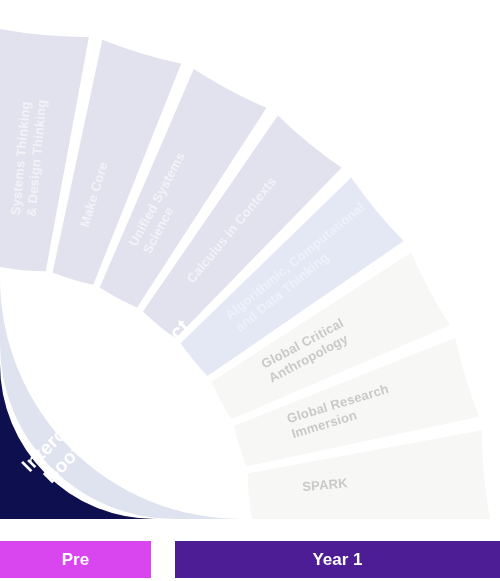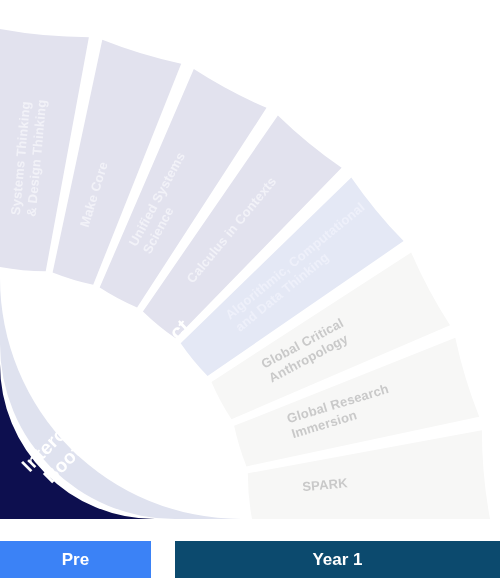--- a/index.html
+++ b/index.html
@@ -10,22 +10,22 @@
   #curriculum-wheel svg{display:block;}
 
   .seg-label{font-family:"Liberation Sans","DejaVu Sans",sans-serif;
              font-weight:700;letter-spacing:.2px;}
 
   .legend-row{position:absolute;left:0;top:541px;width:500px;height:38px;}
   .legend-chip{position:absolute;top:0;height:37px;display:flex;
                align-items:center;justify-content:center;
                font-size:17px;font-weight:700;color:#ffffff;
                font-family:"Liberation Sans","DejaVu Sans",sans-serif;}
-  .chip-pre{left:0;width:151px;background:#3b82f6;}
-  .chip-year1{left:175px;width:325px;background:#0c4a6e;}
+  .chip-pre{left:0;width:151px;background:#d946ef;}
+  .chip-year1{left:175px;width:325px;background:#4c1d95;}
 </style>
 </head>
 <body>
 
 <div id="curriculum-wheel">
   <svg width="500" height="581" viewBox="0 0 500 581" xmlns="http://www.w3.org/2000/svg">
     <g id="wheel-groups">
         <path d="M 9.491012693391987e-15 364 A 155 155 0 0 0 155 519 L 0 519 Z" fill="#0d0f4f"></path>
         <path d="M 1.4756993929725607e-14 278 A 241 241 0 0 0 241 519 L 175 519 A 175 175 0 0 1 1.0715659492539341e-14 344 Z" fill="#dfe2ef"></path>
         <path d="M 3.0003846579110155e-14 29 A 490 490 0 0 0 88.87492817302532 37.12735381406054 L 45.707105917555886 271.1797819615168 A 252 252 0 0 1 1.543054966925665e-14 267 Z" fill="#e2e2ee"></path>

